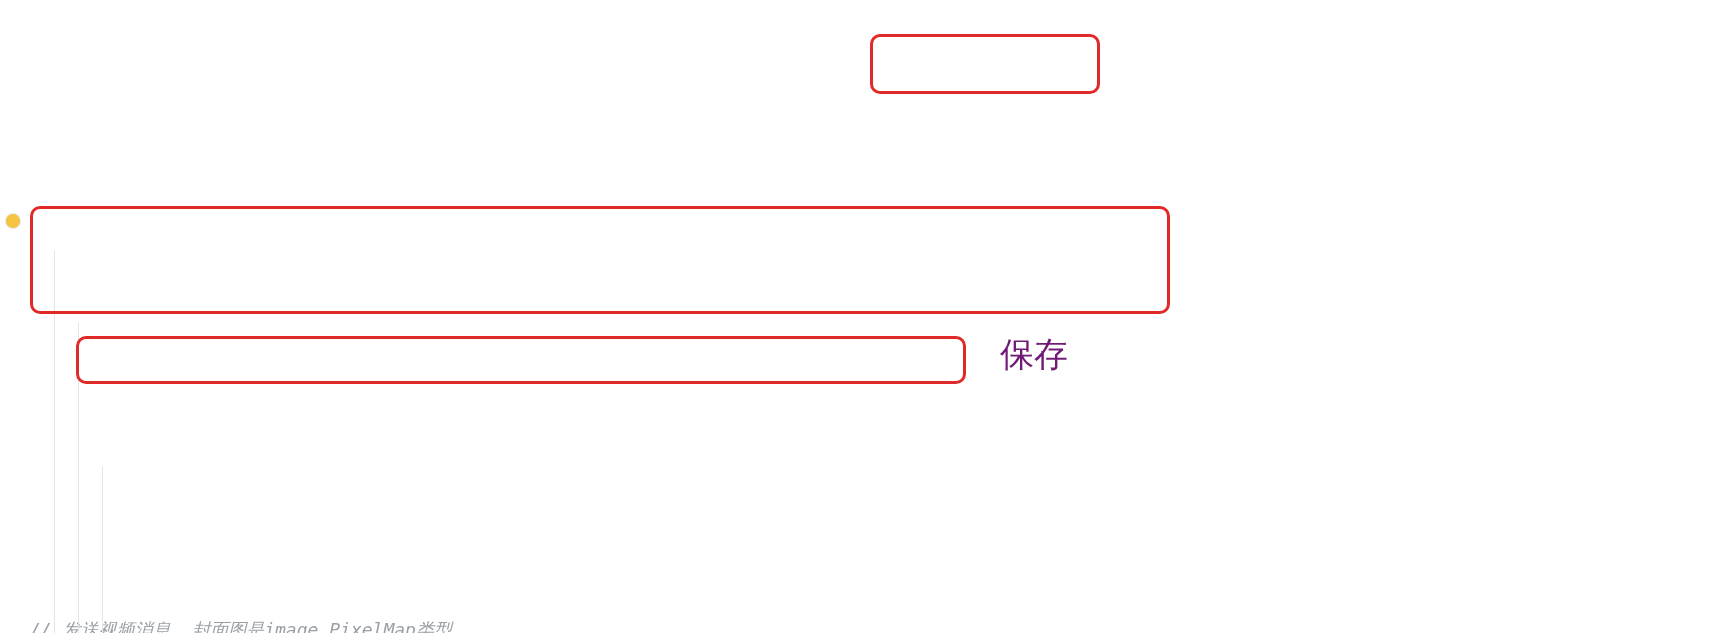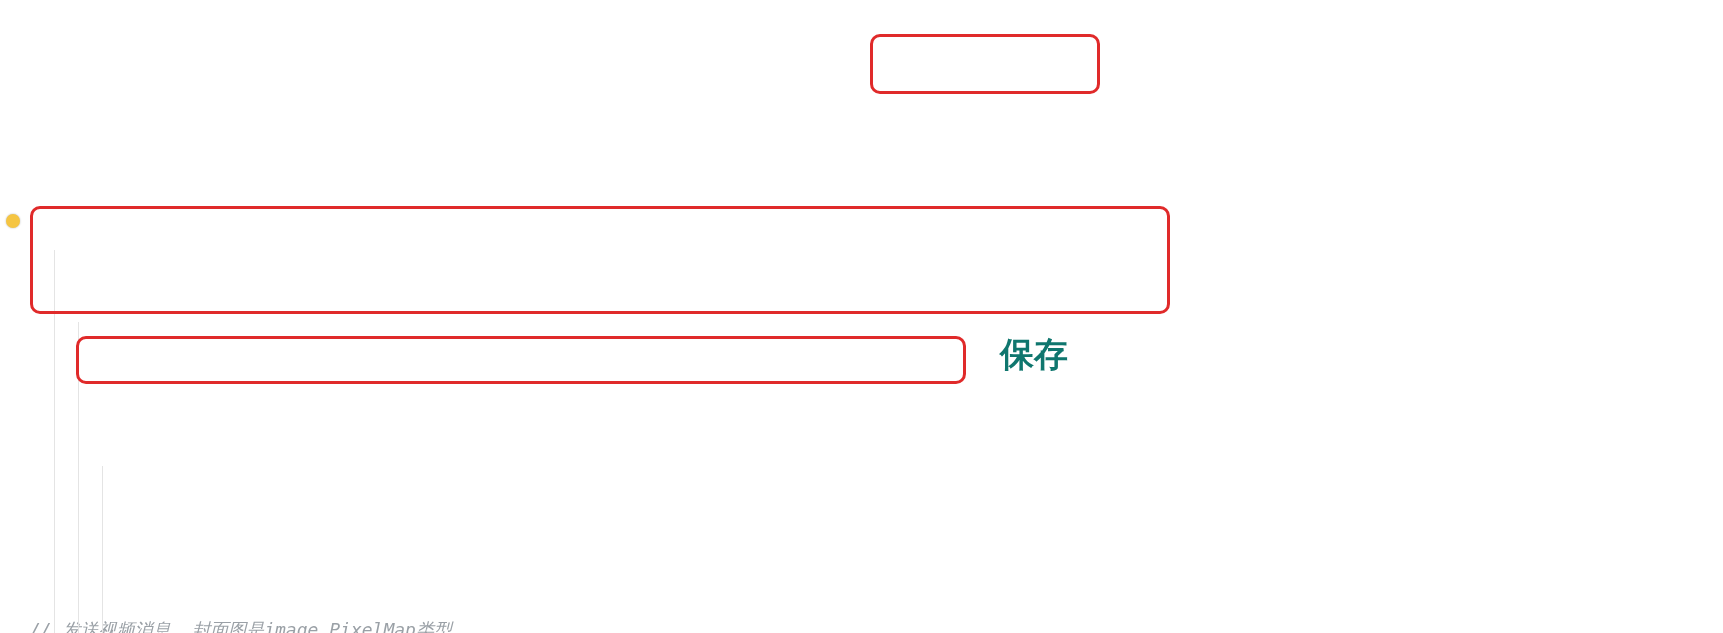--- a/index.html
+++ b/index.html
@@ -44,24 +44,24 @@
   
   .annot-box {
     position: absolute;
     border: 3px solid #e02a2a;
     border-radius: 10px;
     pointer-events: none;
     z-index: 50;
   }
   .annot-label {
     position: absolute;
-    color: #0f766e;
+    color: #701a75;
     font-family: "PingFang SC", "Microsoft YaHei", sans-serif;
     font-size: 34px;
-    font-weight: 700;
+    font-weight: 400;
     z-index: 60;
     pointer-events: none;
     text-align: right;
   }
   
   .guide {
     position: absolute;
     top: 0;
     width: 1px;
     background: #e4e4e4;

